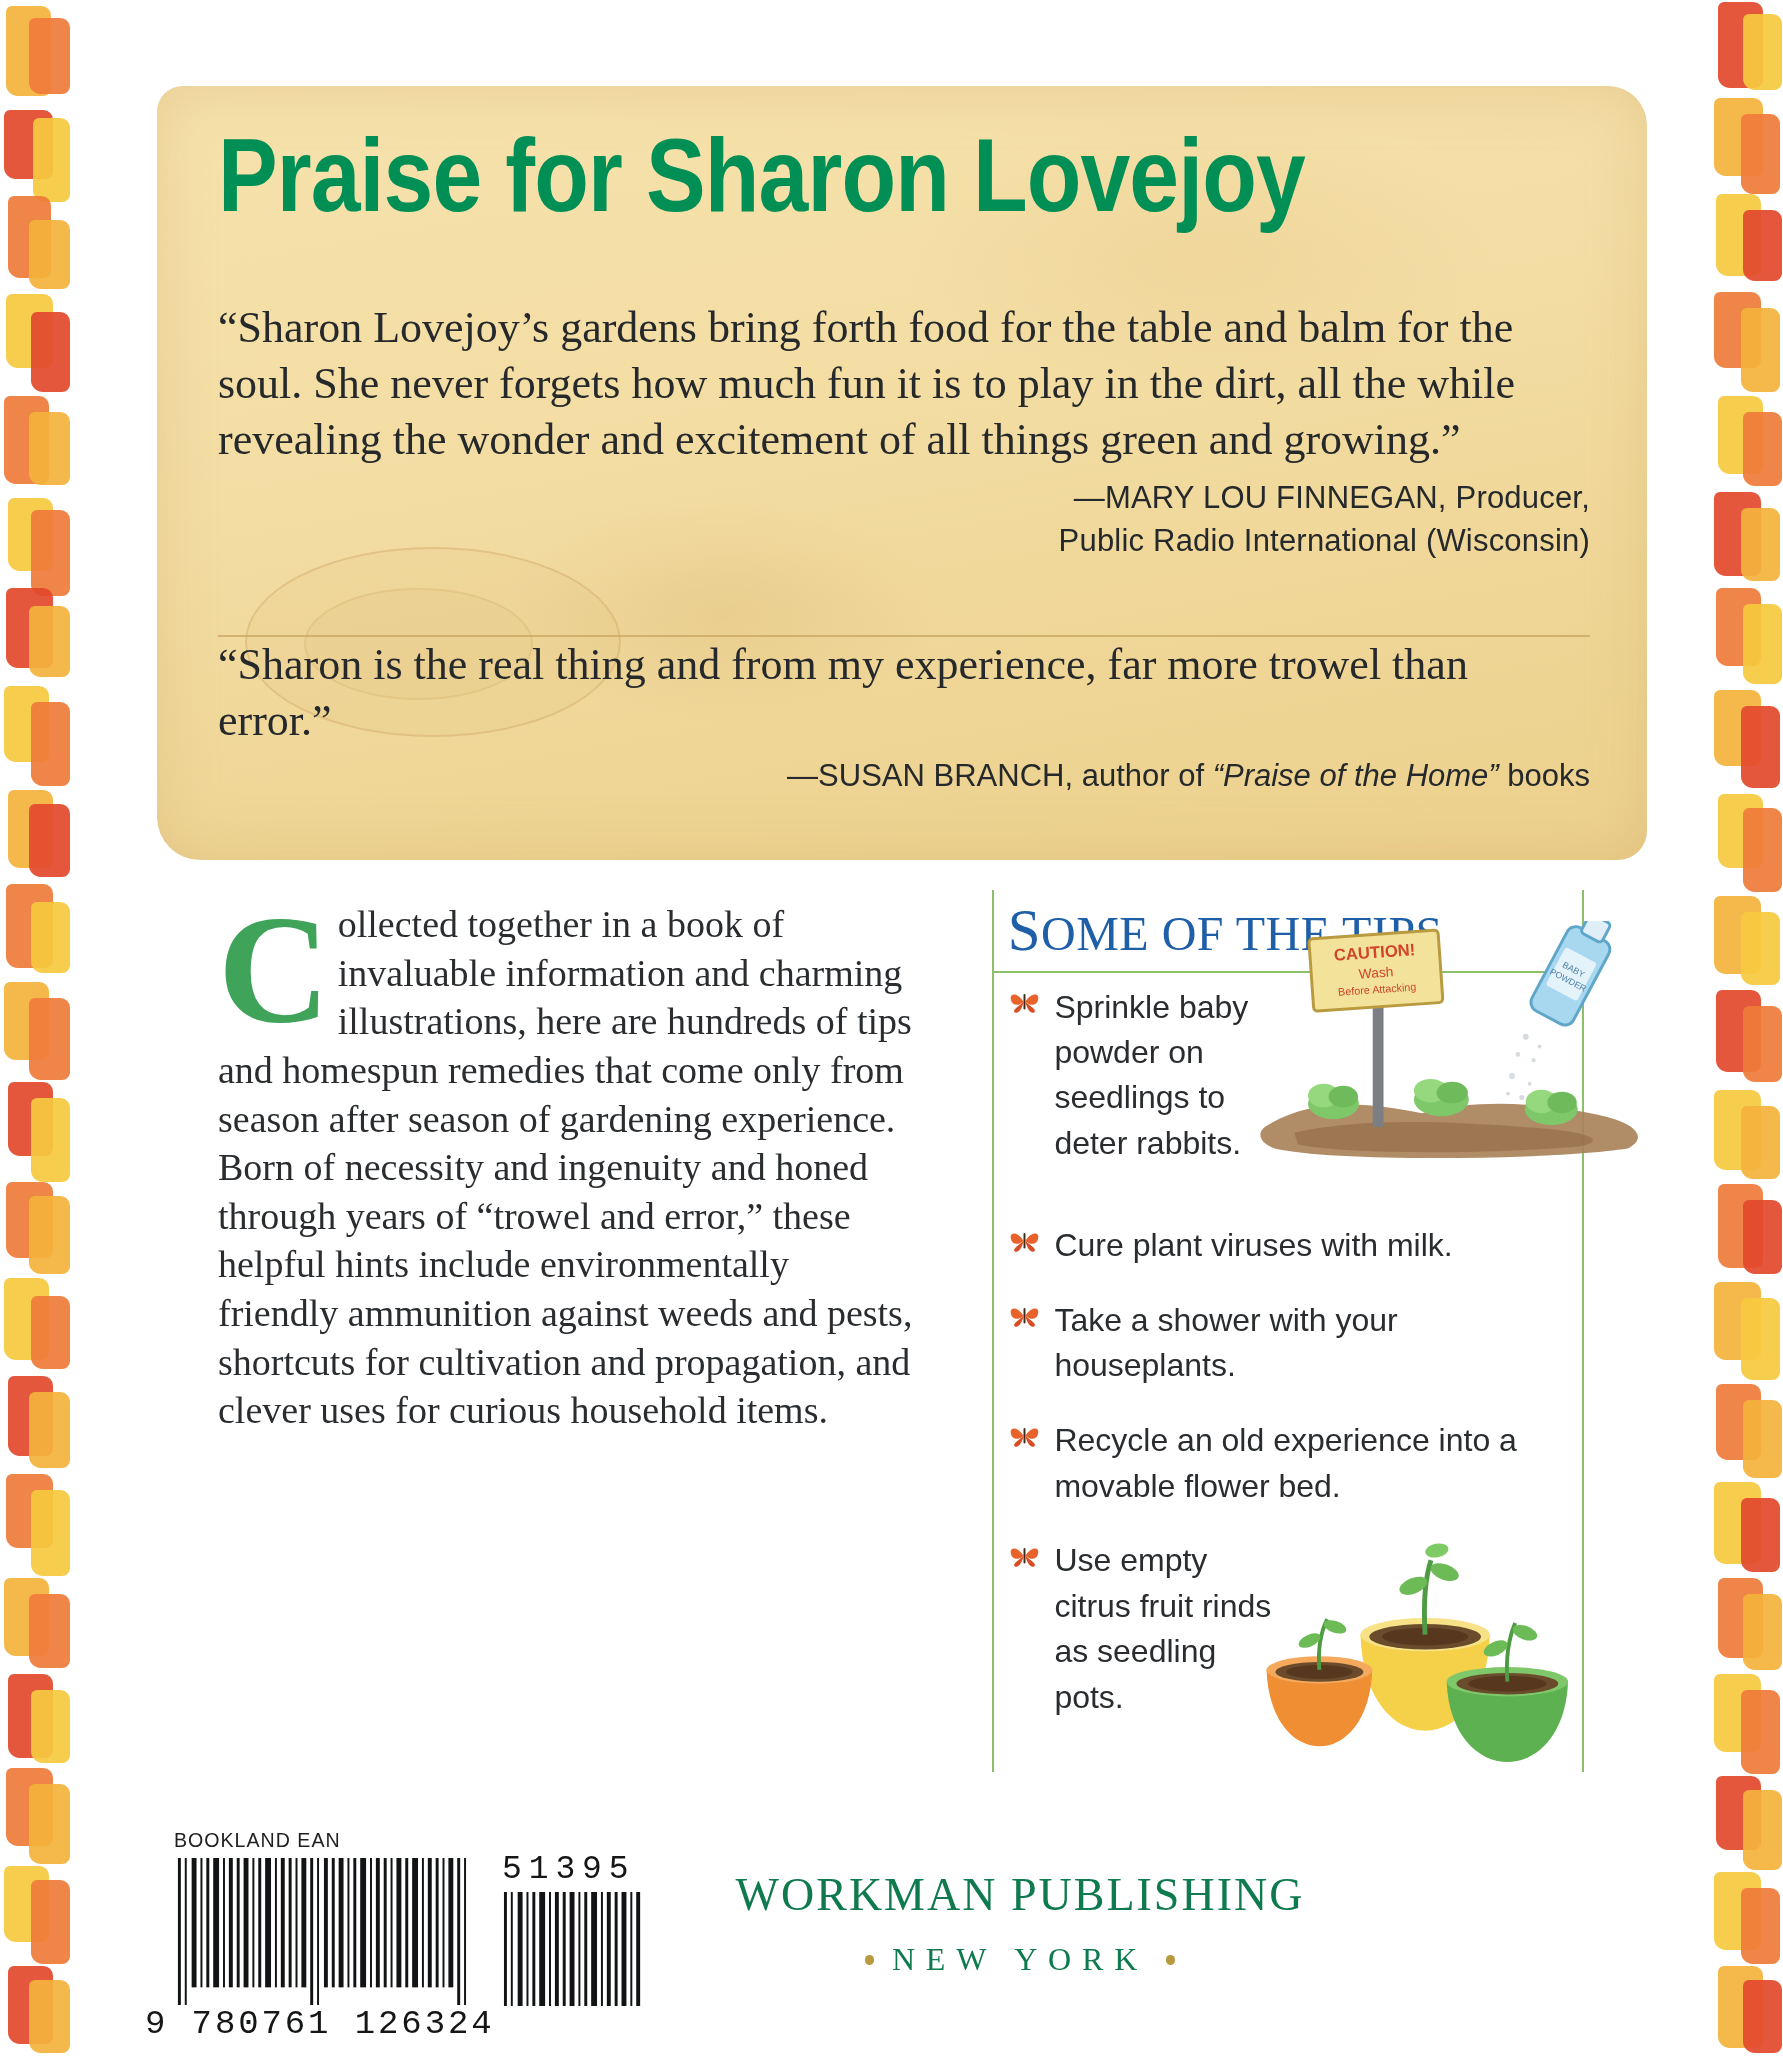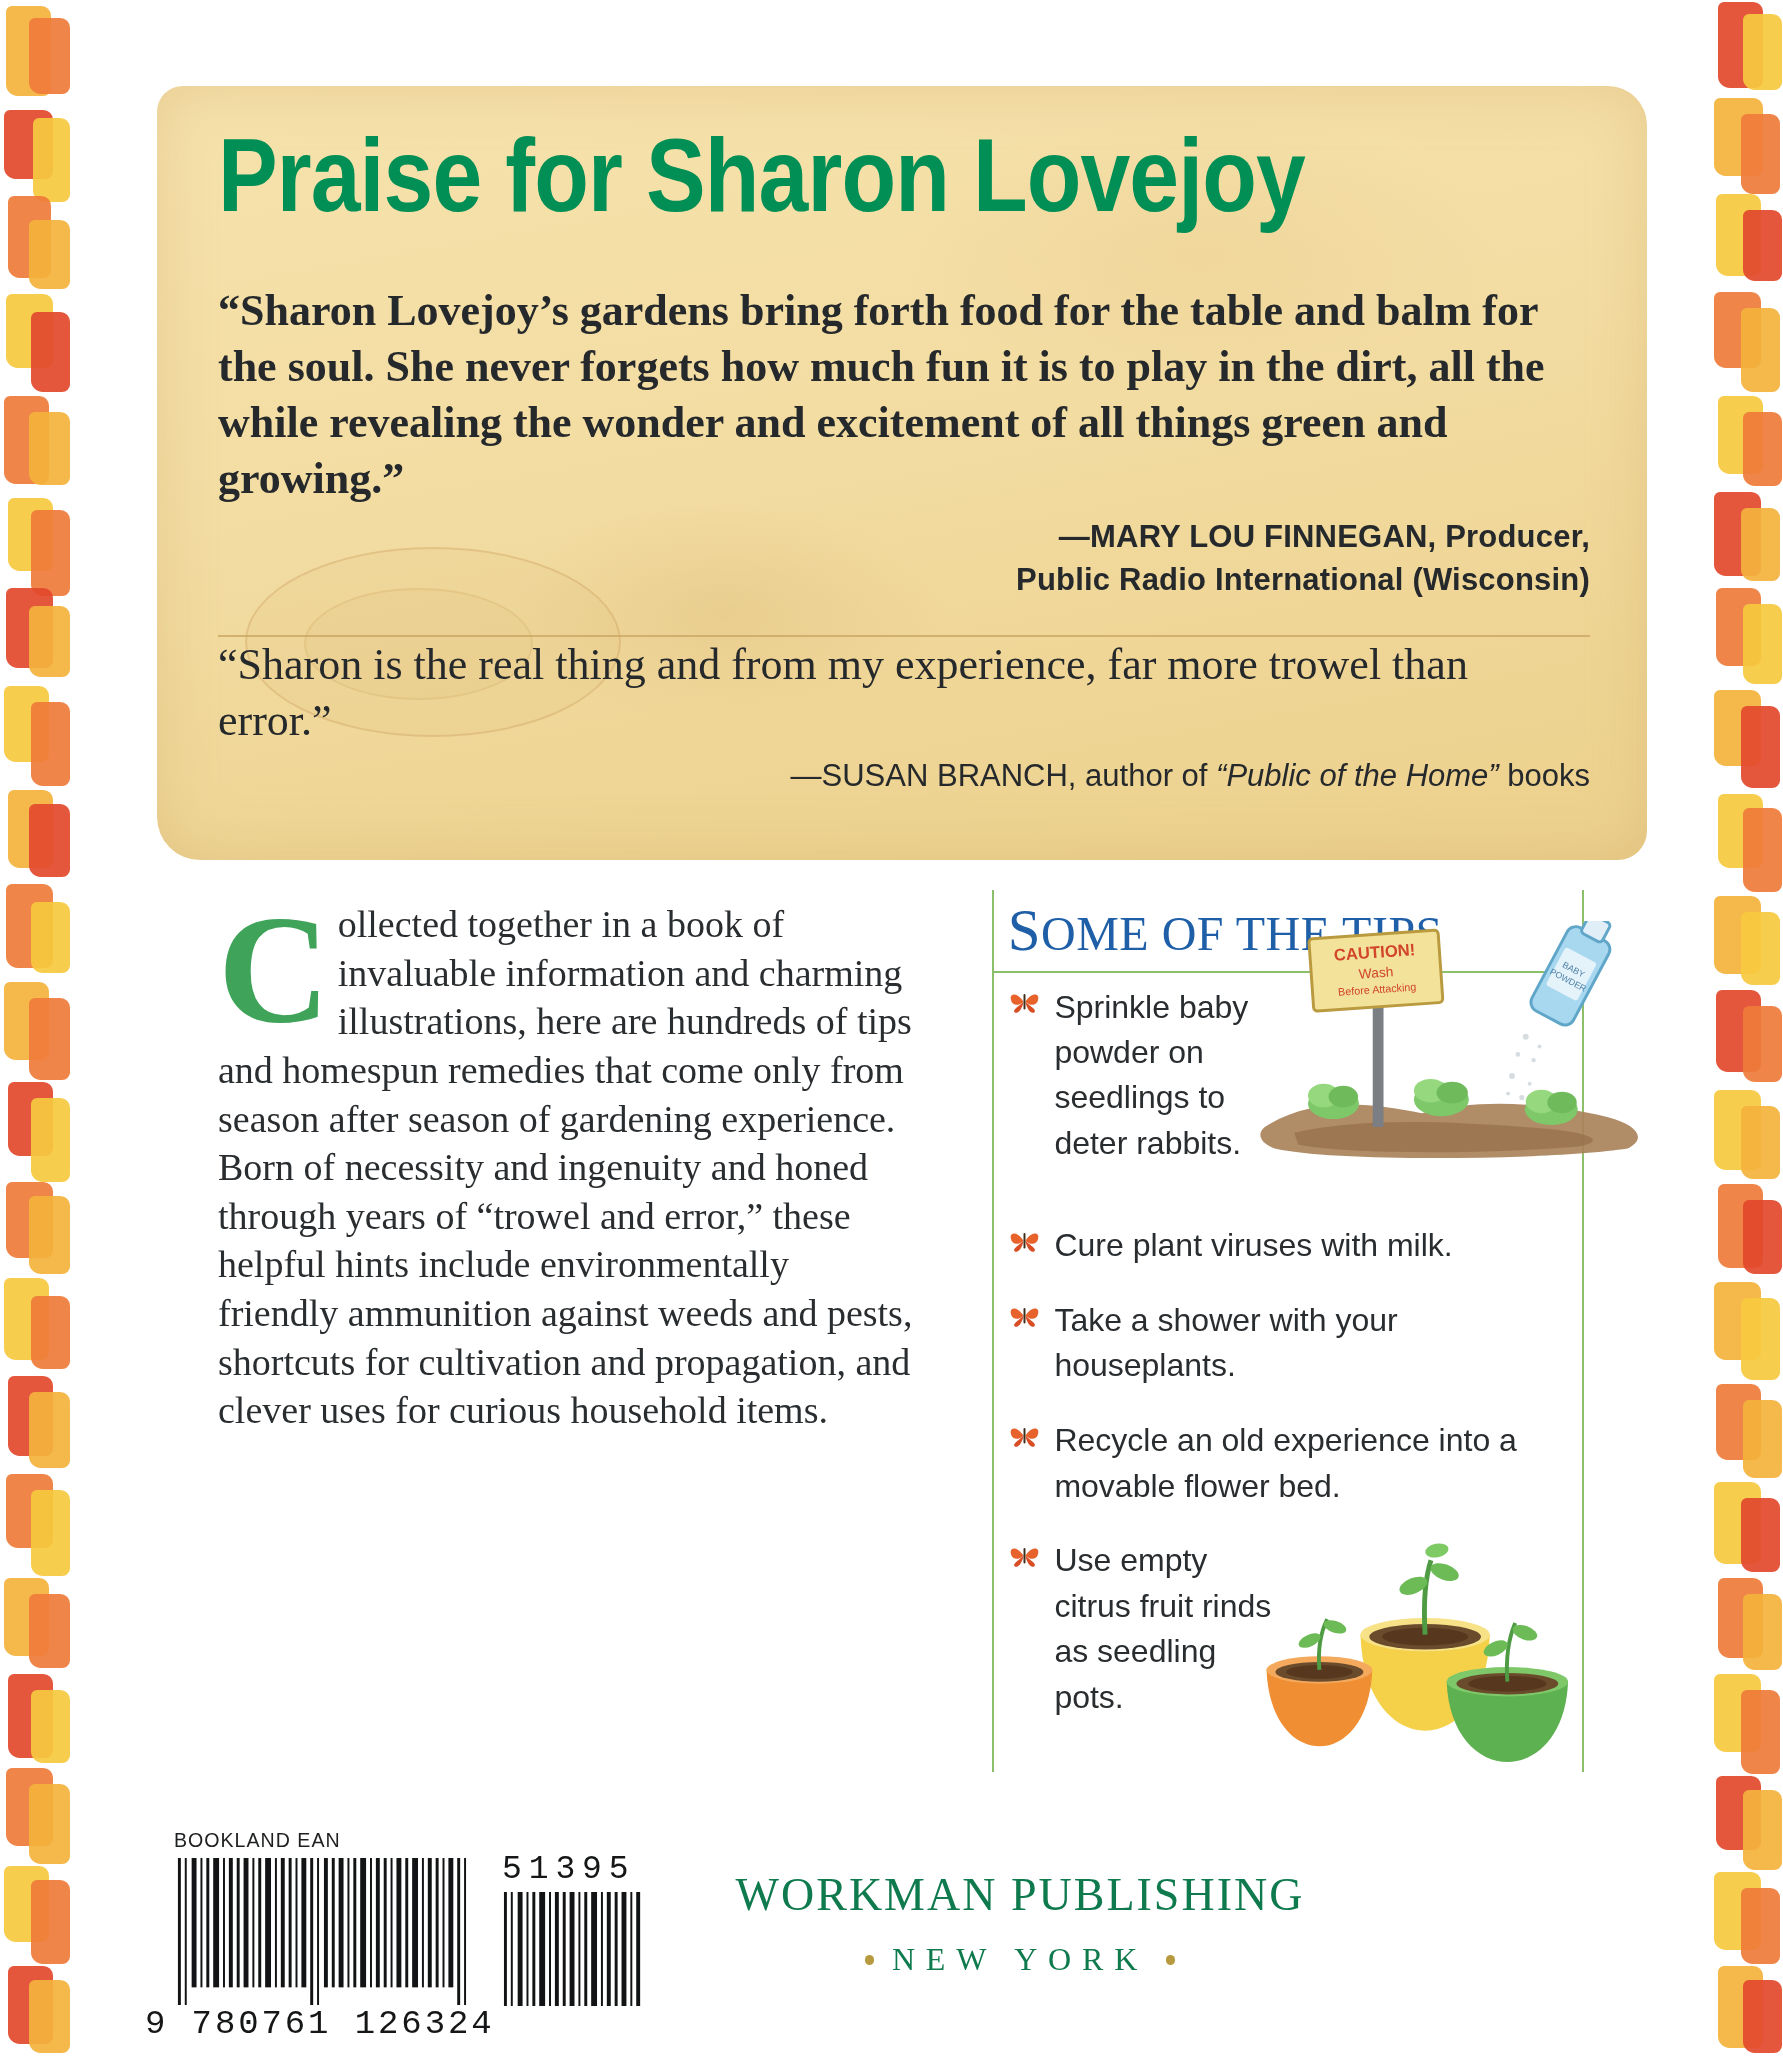--- a/index.html
+++ b/index.html
@@ -326,35 +326,35 @@
   <div class="swatch" style="left:9.8px; top:1966px;width:45px; height:82px;  background:#f3b23c;"></div>
   <div class="swatch" style="left:35px; top:1980px;width:39px; height:73px;  background:#e2492c;"></div>
 </div>
 
 <div class="praise-panel">
   <div class="panel-stain" style="left:88px; top:461px; width:372px; height:186px;"></div>
   <div class="panel-stain" style="left:147px; top:502px; width:225px; height:108px; border-color:rgba(200,158,92,.22);"></div>
 
   <div class="praise-title">Praise for Sharon Lovejoy</div>
 
-  <div class="quote-block" style="top:197px;font-weight:bold;">
+  <div class="quote-block" style="top:214px;">
     <div class="quote-text">“Sharon Lovejoy’s gardens bring forth food for the table and balm for the soul. She never forgets how much fun it is to play in the dirt, all the while revealing the wonder and excitement of all things green and  growing.”</div>
     <div class="quote-attrib" style="margin-top:9.8px;">
       <div class="name">—MARY LOU FINNEGAN, Producer,</div>
       <div class="name">Public Radio International (Wisconsin)</div>
     </div>
   </div>
 
   <div class="rule" style="top:549px;"></div>
 
   <div class="quote-block" style="top:551px;">
     <div class="quote-text">“Sharon is the real thing and from my experience, far more trowel than error.”</div>
     <div class="quote-attrib" style="margin-top:5.9px;">
       <span>—SUSAN BRANCH, author of</span>
-      <em>“Public of the Home”</em><span> books</span>
+      <em>“Praise of the Home”</em><span> books</span>
     </div>
   </div>
 </div>
 
 <div class="body-col">
   <p><span class="dropcap">C</span><span>ollected together in a book of invaluable information and charming illustrations, here are hundreds of tips and homespun remedies that come only from season after season of gardening experience. Born of necessity and ingenuity and honed through years of “trowel and error,” these helpful hints include environmentally friendly ammunition against weeds and pests, shortcuts for cultivation and propagation, and clever uses for curious household items.</span></p>
 </div>
 
 <div class="tips-box">
   <div class="tips-title">

